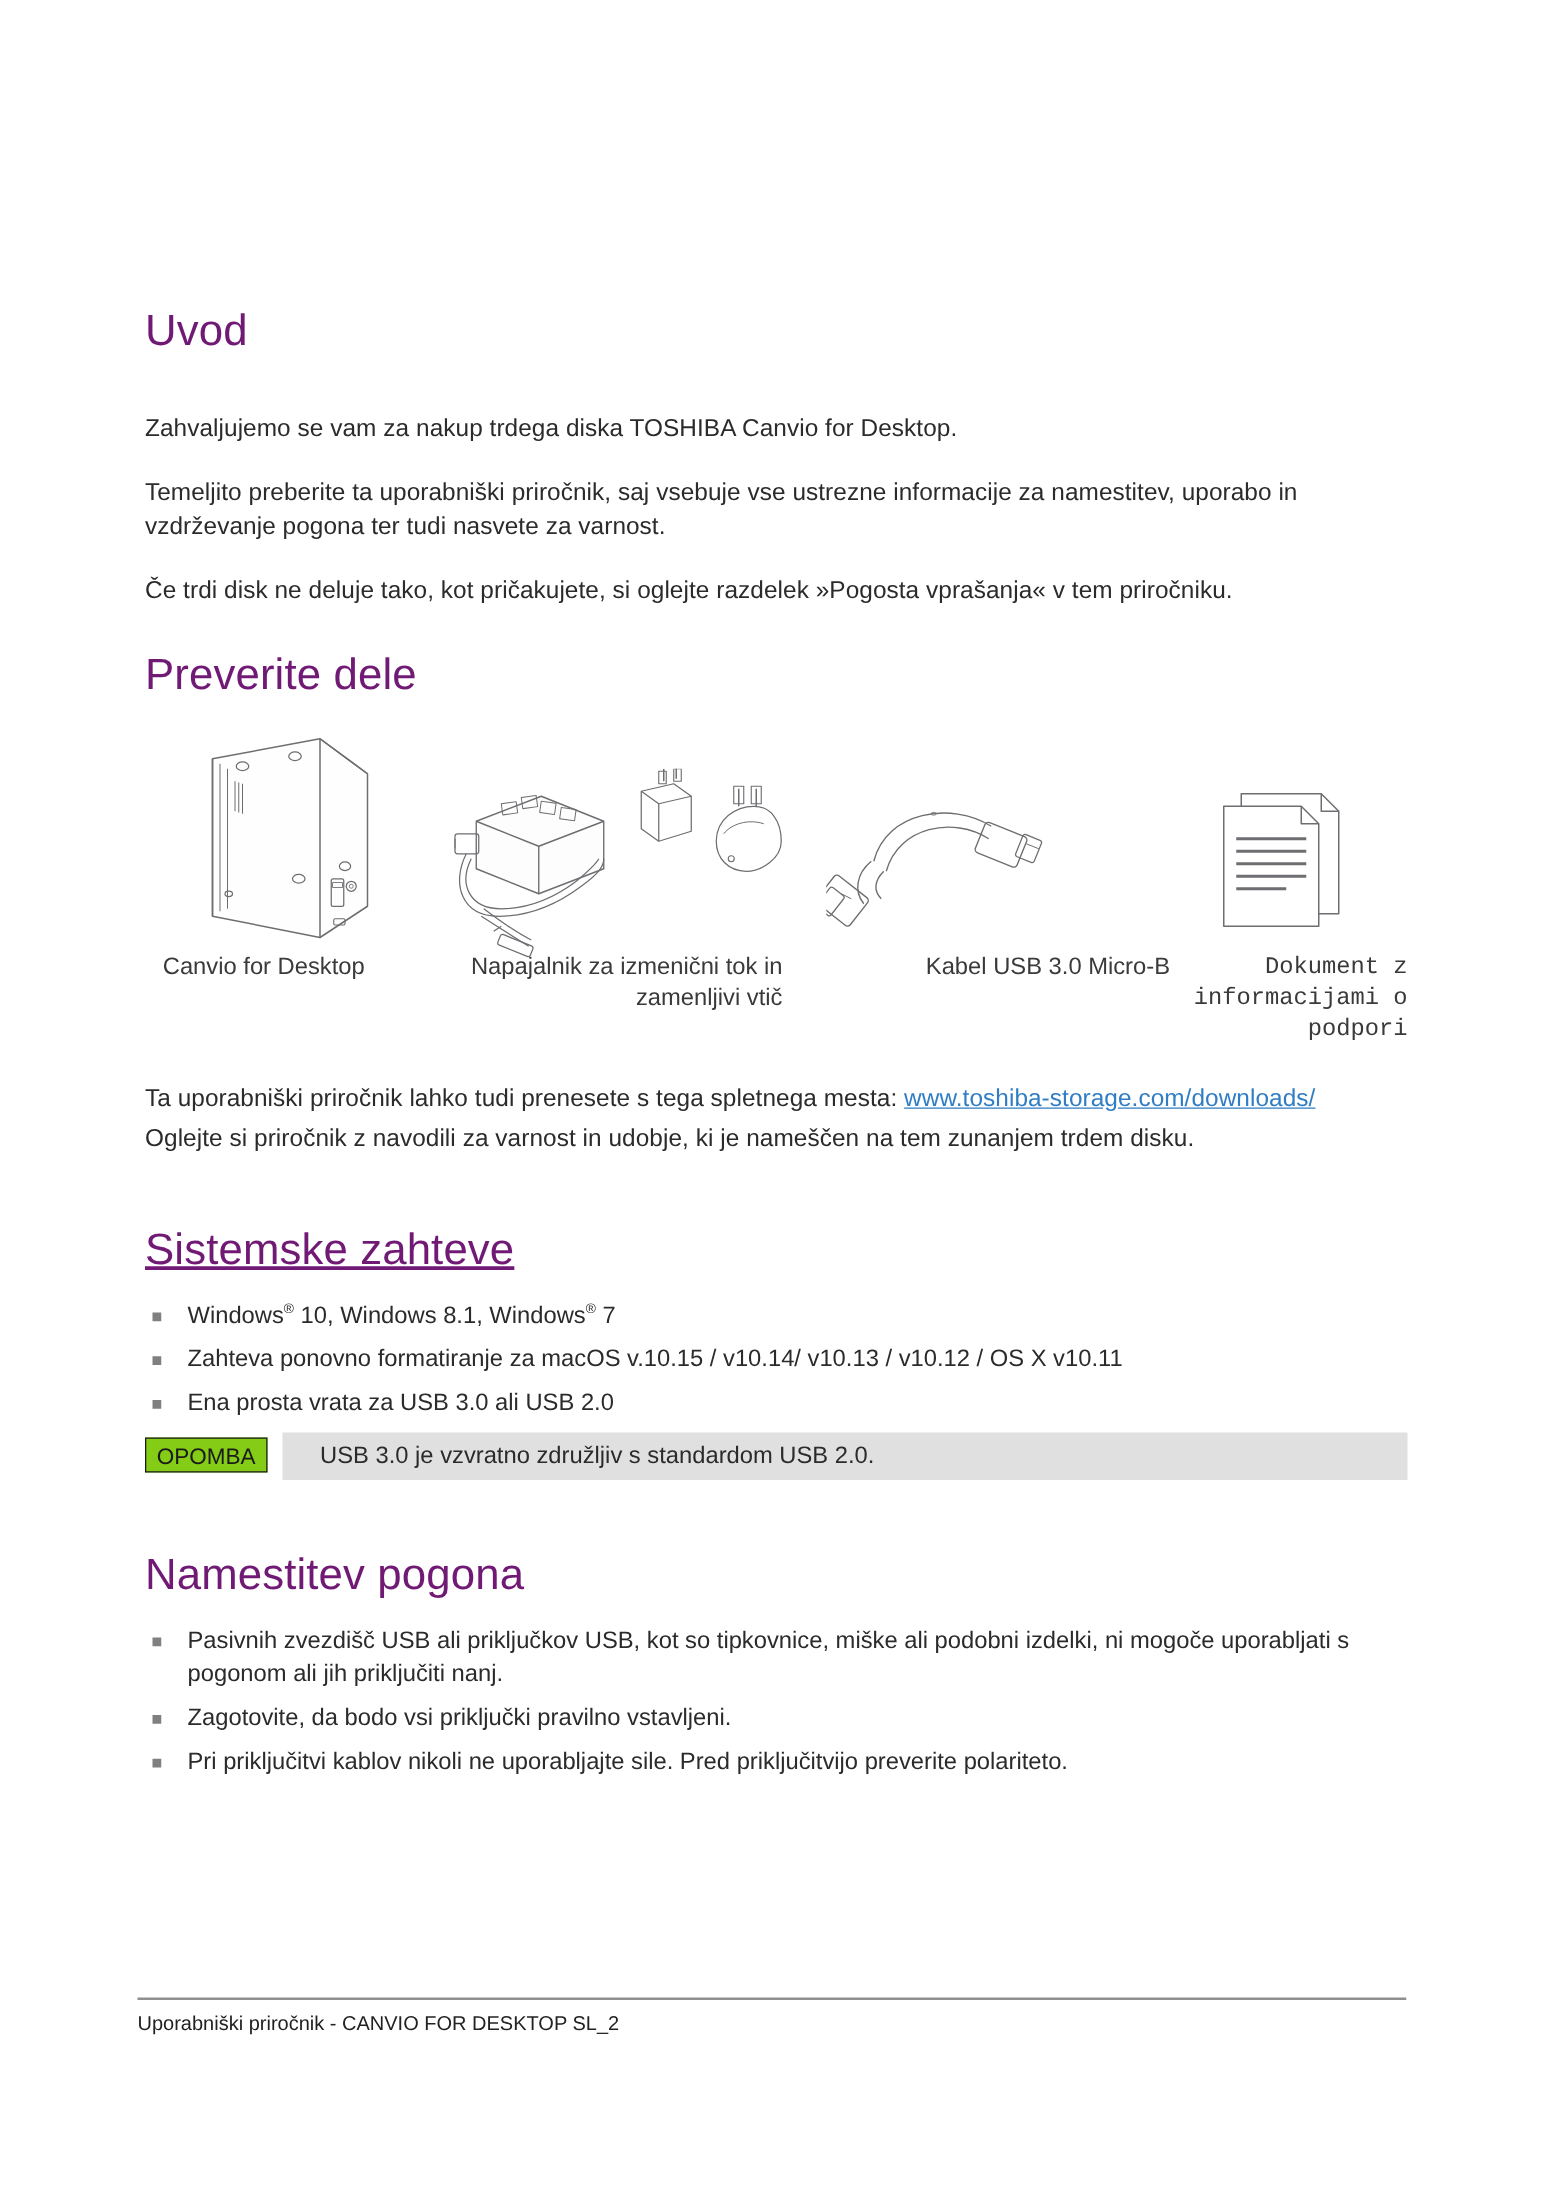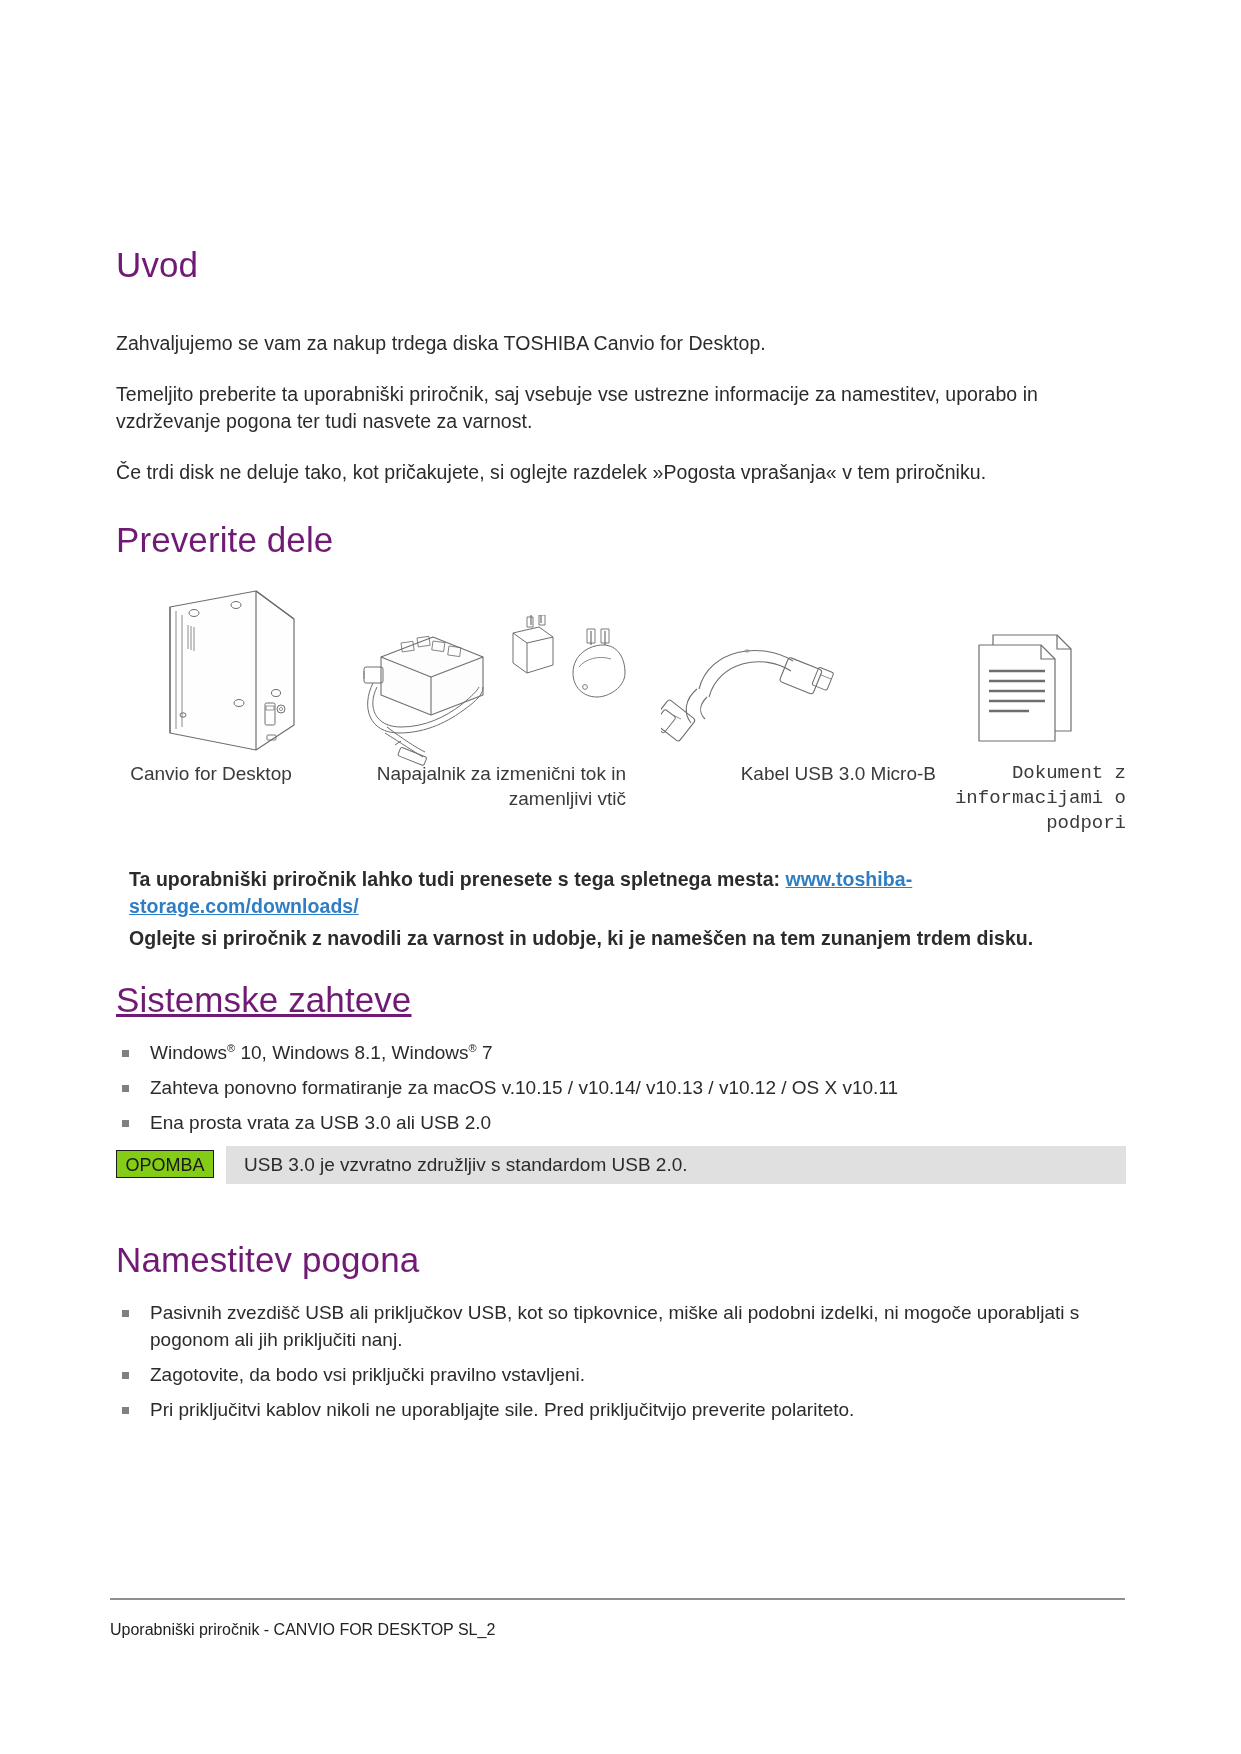--- a/index.html
+++ b/index.html
@@ -68,21 +68,21 @@
     font-size: 19px;
     line-height: 1.32;
     color: #3a3a3a;
   }
   .cap-1 { position: absolute; left: 5px;   top: 761px; width: 180px; text-align: center; }
   .cap-2 { position: absolute; left: 180px; top: 761px; width: 330px; text-align: right; }
   .cap-3 { position: absolute; left: 530px; top: 761px; width: 290px; text-align: right; }
   .cap-4 { position: absolute; left: 828px; top: 761px; width: 182px; text-align: right; font-family: Liberation Mono, monospace; }
 
   
-  .download-block { position: absolute; top: 866px; left: 13px; width: 1010px; font-weight: bold; }
+  .download-block { position: absolute; top: 866px; left: 0; width: 1010px; }
   .download-block p.body-text + p.body-text { margin-top: 5px; }
 
   
   .sysreq-heading { position: absolute; top: 980px; left: 0; text-decoration: underline; }
   .sysreq-list { position: absolute; top: 1040px; left: 0; width: 1010px; }
 
   ul.doc-list {
     list-style: none;
     margin: 0;
     padding: 0;
@@ -130,21 +130,21 @@
   }
   .note-body {
     position: absolute;
     left: 110px;
     top: -4px;
     right: 0;
     height: 38px;
     background: #e0e0e0;
     font-size: 19px;
     line-height: 38px;
-    padding-left: 18px;
+    padding-left: 30px;
     box-sizing: border-box;
     color: #2b2b2b;
   }
 
   
   .install-heading { position: absolute; top: 1240px; left: 0; text-align: right; }
   .install-list { position: absolute; top: 1300px; left: 0; width: 1010px; }
 
   
   .footer {
@@ -152,21 +152,21 @@
     left: 110px;
     top: 1598px;
     width: 1015px;
   }
   .footer-rule {
     width: 100%;
     height: 2px;
     background: #8f8f8f;
   }
   .footer-text {
-    margin-top: 21px;
+    margin-top: 11px;
     font-size: 16px;
     color: #222;
   }
 </style>
 </head>
 <body>
 
 <div class="page">
   <div class="content">
 

